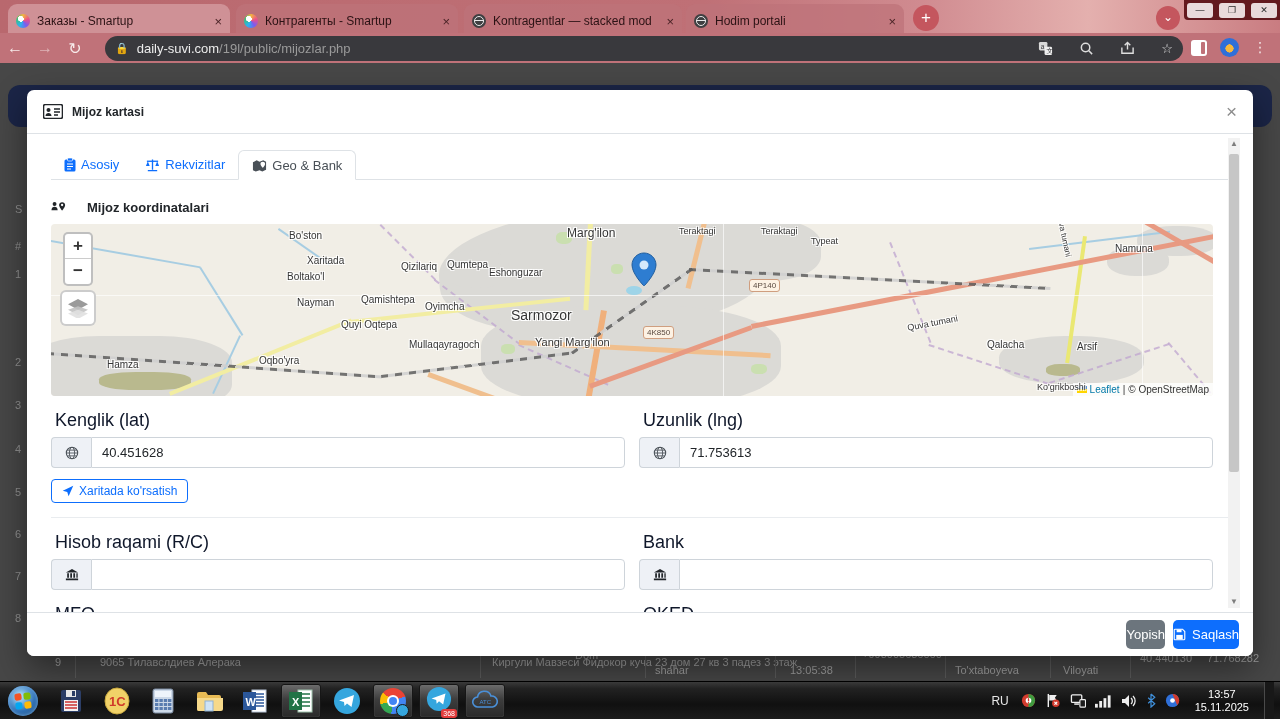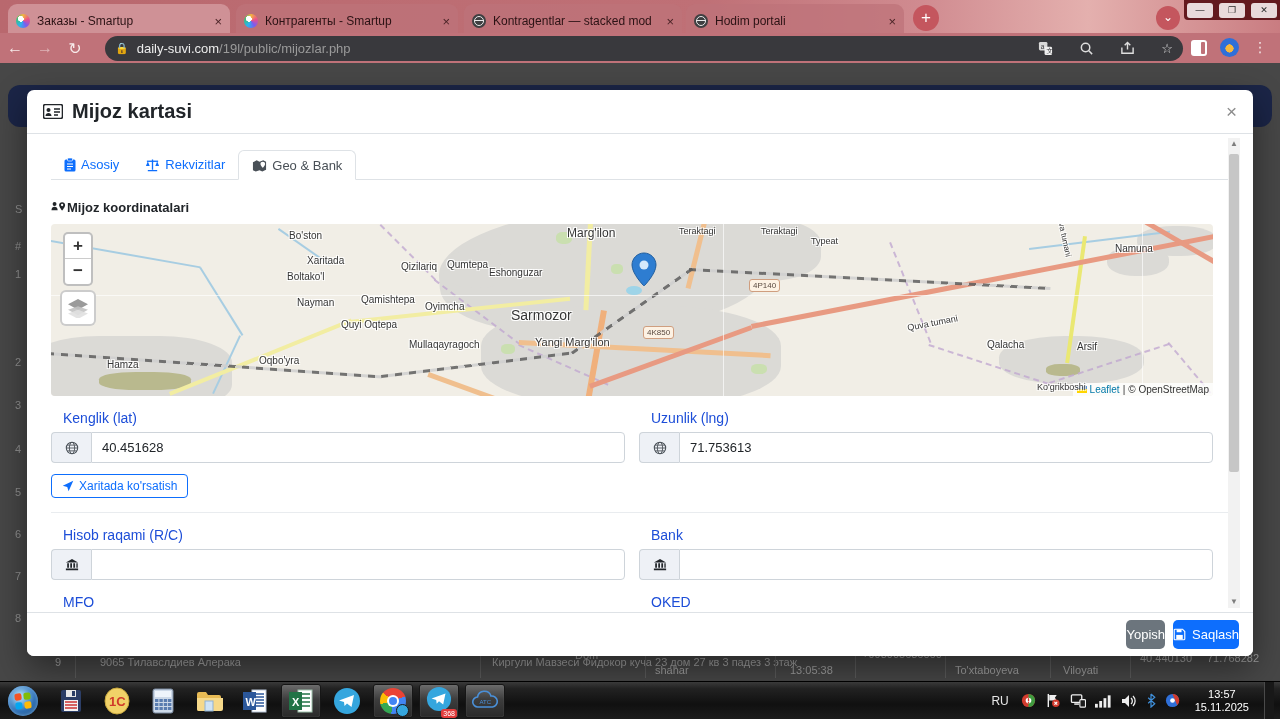--- a/index.html
+++ b/index.html
@@ -50,30 +50,30 @@
   .bg-navy { position:absolute; left:8px; top:85px; width:1264px; height:42px; background:#1b2547; border-radius:12px; }
   .bg-navy .circ { position:absolute; top:7px; width:28px; height:28px; border-radius:50%; background:#131b36; }
   .bg-dim-text { position:absolute; color:#a0a0a0; font-size:11px; white-space:nowrap; }
   .bg-mark { position:absolute; color:#8f8f8f; font-size:11px; }
   .bg-strip-line { position:absolute; top:656px; height:22px; width:1px; background:#5c5c5c; }
 
   
   .modal { position:absolute; left:27px; top:90px; width:1226px; height:566px; background:#fff;
     border-radius:7px; box-shadow:0 12px 34px rgba(0,0,0,.45); z-index:5; }
   .modal-header { height:44px; border-bottom:1px solid #dee2e6; display:flex; align-items:center; padding:0 16px; }
-  .modal-title { font-size:20px; font-weight:700; color:#212529; margin-left:9px; }
+  .modal-title { font-size:12px; font-weight:700; color:#212529; margin-left:9px; }
   .modal-close { margin-left:auto; color:#8d8d8d; font-size:19px; }
   .modal-body { position:absolute; left:0; top:44px; width:1226px; height:478px; overflow:hidden; }
 
   .nav-tabs { margin:16px 24px 0 24px; border-bottom:1px solid #dee2e6; display:flex; height:30px; }
   .nav-link { font-size:13px; color:#0d6efd; padding:6px 13px; display:flex; align-items:center; gap:5px; }
   .nav-link.active { color:#495057; background:#fff; border:1px solid #dee2e6; border-bottom:1px solid #fff;
     border-radius:6px 6px 0 0; margin-bottom:-1px; }
 
-  .section-head { margin:20px 24px 9px 24px; font-size:13px; font-weight:700; color:#212529; display:flex; align-items:center; gap:0; }
+  .section-head { margin:20px 24px 9px 24px; font-size:13px; font-weight:700; color:#212529; display:flex; align-items:center; gap:20px; }
 
   
   .map { position:relative; margin-left:24px; width:1162px; height:172px; background:#f1eee6; border-radius:4px; overflow:hidden; }
   .blob { position:absolute; background:#dbdad6; }
   .green { position:absolute; background:#cadfb0; border-radius:40%; }
   .olive { position:absolute; background:#b9b98e; border-radius:40%; }
   .road { position:absolute; transform-origin:0 0; }
   .rail { position:absolute; height:3px; transform-origin:0 0;
     background:repeating-linear-gradient(90deg,#5d5d5d 0 7px,#cfcfcf 7px 14px); opacity:.85; }
   .canal { position:absolute; height:2px; background:#a7cde2; transform-origin:0 0; }
@@ -92,21 +92,21 @@
     border:2px solid rgba(0,0,0,.2); border-radius:6px; display:flex; align-items:center; justify-content:center; }
   .attrib { position:absolute; right:0; bottom:0; background:rgba(255,255,255,.8); font-size:10px;
     padding:1px 4px; color:#333; display:flex; align-items:center; gap:3px; }
   .attrib .leaf { color:#0078a8; }
   .uaflag { width:10px; height:7px; background:linear-gradient(#005bbb 0 50%,#ffd500 50% 100%); display:inline-block; }
   .pin { position:absolute; }
 
   
   .form-grid { display:flex; gap:14px; margin:0 24px; }
   .col { width:574px; }
-  .field-label { font-size:14px; color:#1d4ed8; margin:14px 12px 6px; }
+  .field-label { font-size:18px; color:#0f172a; margin:14px 4px 6px; }
   .input-group { display:flex; height:31px; }
   .ig-text { width:40px; background:#eef1f6; border:1px solid #ced4da; border-right:0;
     border-radius:4px 0 0 4px; display:flex; align-items:center; justify-content:center; }
   .ig-input { flex:1; border:1px solid #ced4da; border-radius:0 4px 4px 0; font-size:13px; color:#212529;
     padding:0 10px; font-family:"Liberation Sans",sans-serif; outline:none; background:#fff; }
   .btn-outline { display:inline-flex; align-items:center; gap:5px; margin:11px 0 0 24px; padding:4px 10px;
     border:1px solid #0d6efd; color:#0d6efd; border-radius:4px; font-size:12px; background:#fff; }
   .hr { border-top:1px solid #e9ecef; margin:14px 24px 0 24px; }
 
   

